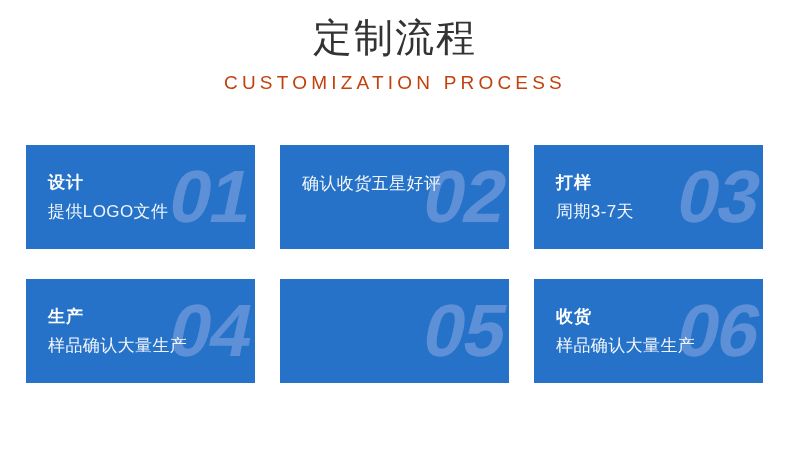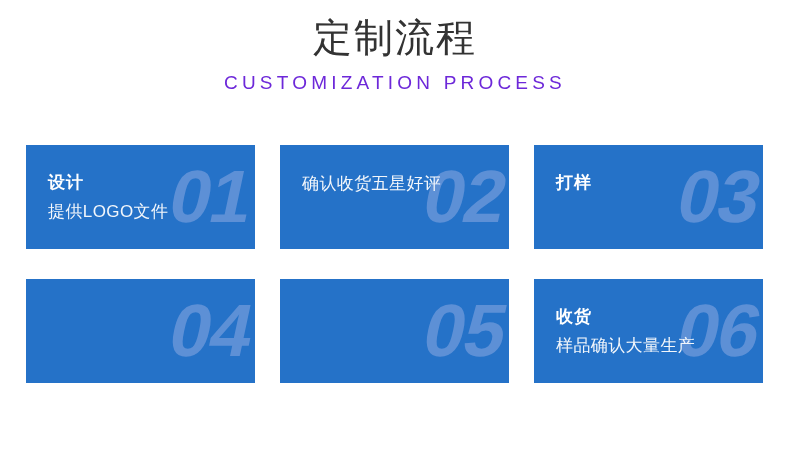--- a/index.html
+++ b/index.html
@@ -35,21 +35,21 @@
     line-height: 48px;
     color: #333333;
     font-weight: 400;
     letter-spacing: 2px;
     white-space: nowrap;
   }
   .header-subtitle {
     margin-top: 10px;
     font-size: 19px;
     line-height: 22px;
-    color: #6d28d9;
+    color: #c2410c;
     font-weight: 300;
     letter-spacing: 4.2px;
     white-space: nowrap;
   }
 
   
   .process-grid {
     position: absolute;
     top: 145px;
     left: 26px;
@@ -131,25 +131,30 @@
       <div class="card-watermark">02</div>
       <div class="card-text">
         <div class="card-desc">确认收货五星好评</div>
       </div>
     </div>
 
     <div class="process-card">
       <div class="card-watermark">03</div>
       <div class="card-text">
         <div class="card-title">打样</div>
+        <div class="card-desc">周期3-7天</div>
       </div>
     </div>
 
     <div class="process-card">
       <div class="card-watermark">04</div>
+      <div class="card-text">
+        <div class="card-title">生产</div>
+        <div class="card-desc">样品确认大量生产</div>
+      </div>
     </div>
 
     <div class="process-card">
       <div class="card-watermark">05</div>
     </div>
 
     <div class="process-card">
       <div class="card-watermark">06</div>
       <div class="card-text">
         <div class="card-title">收货</div>

